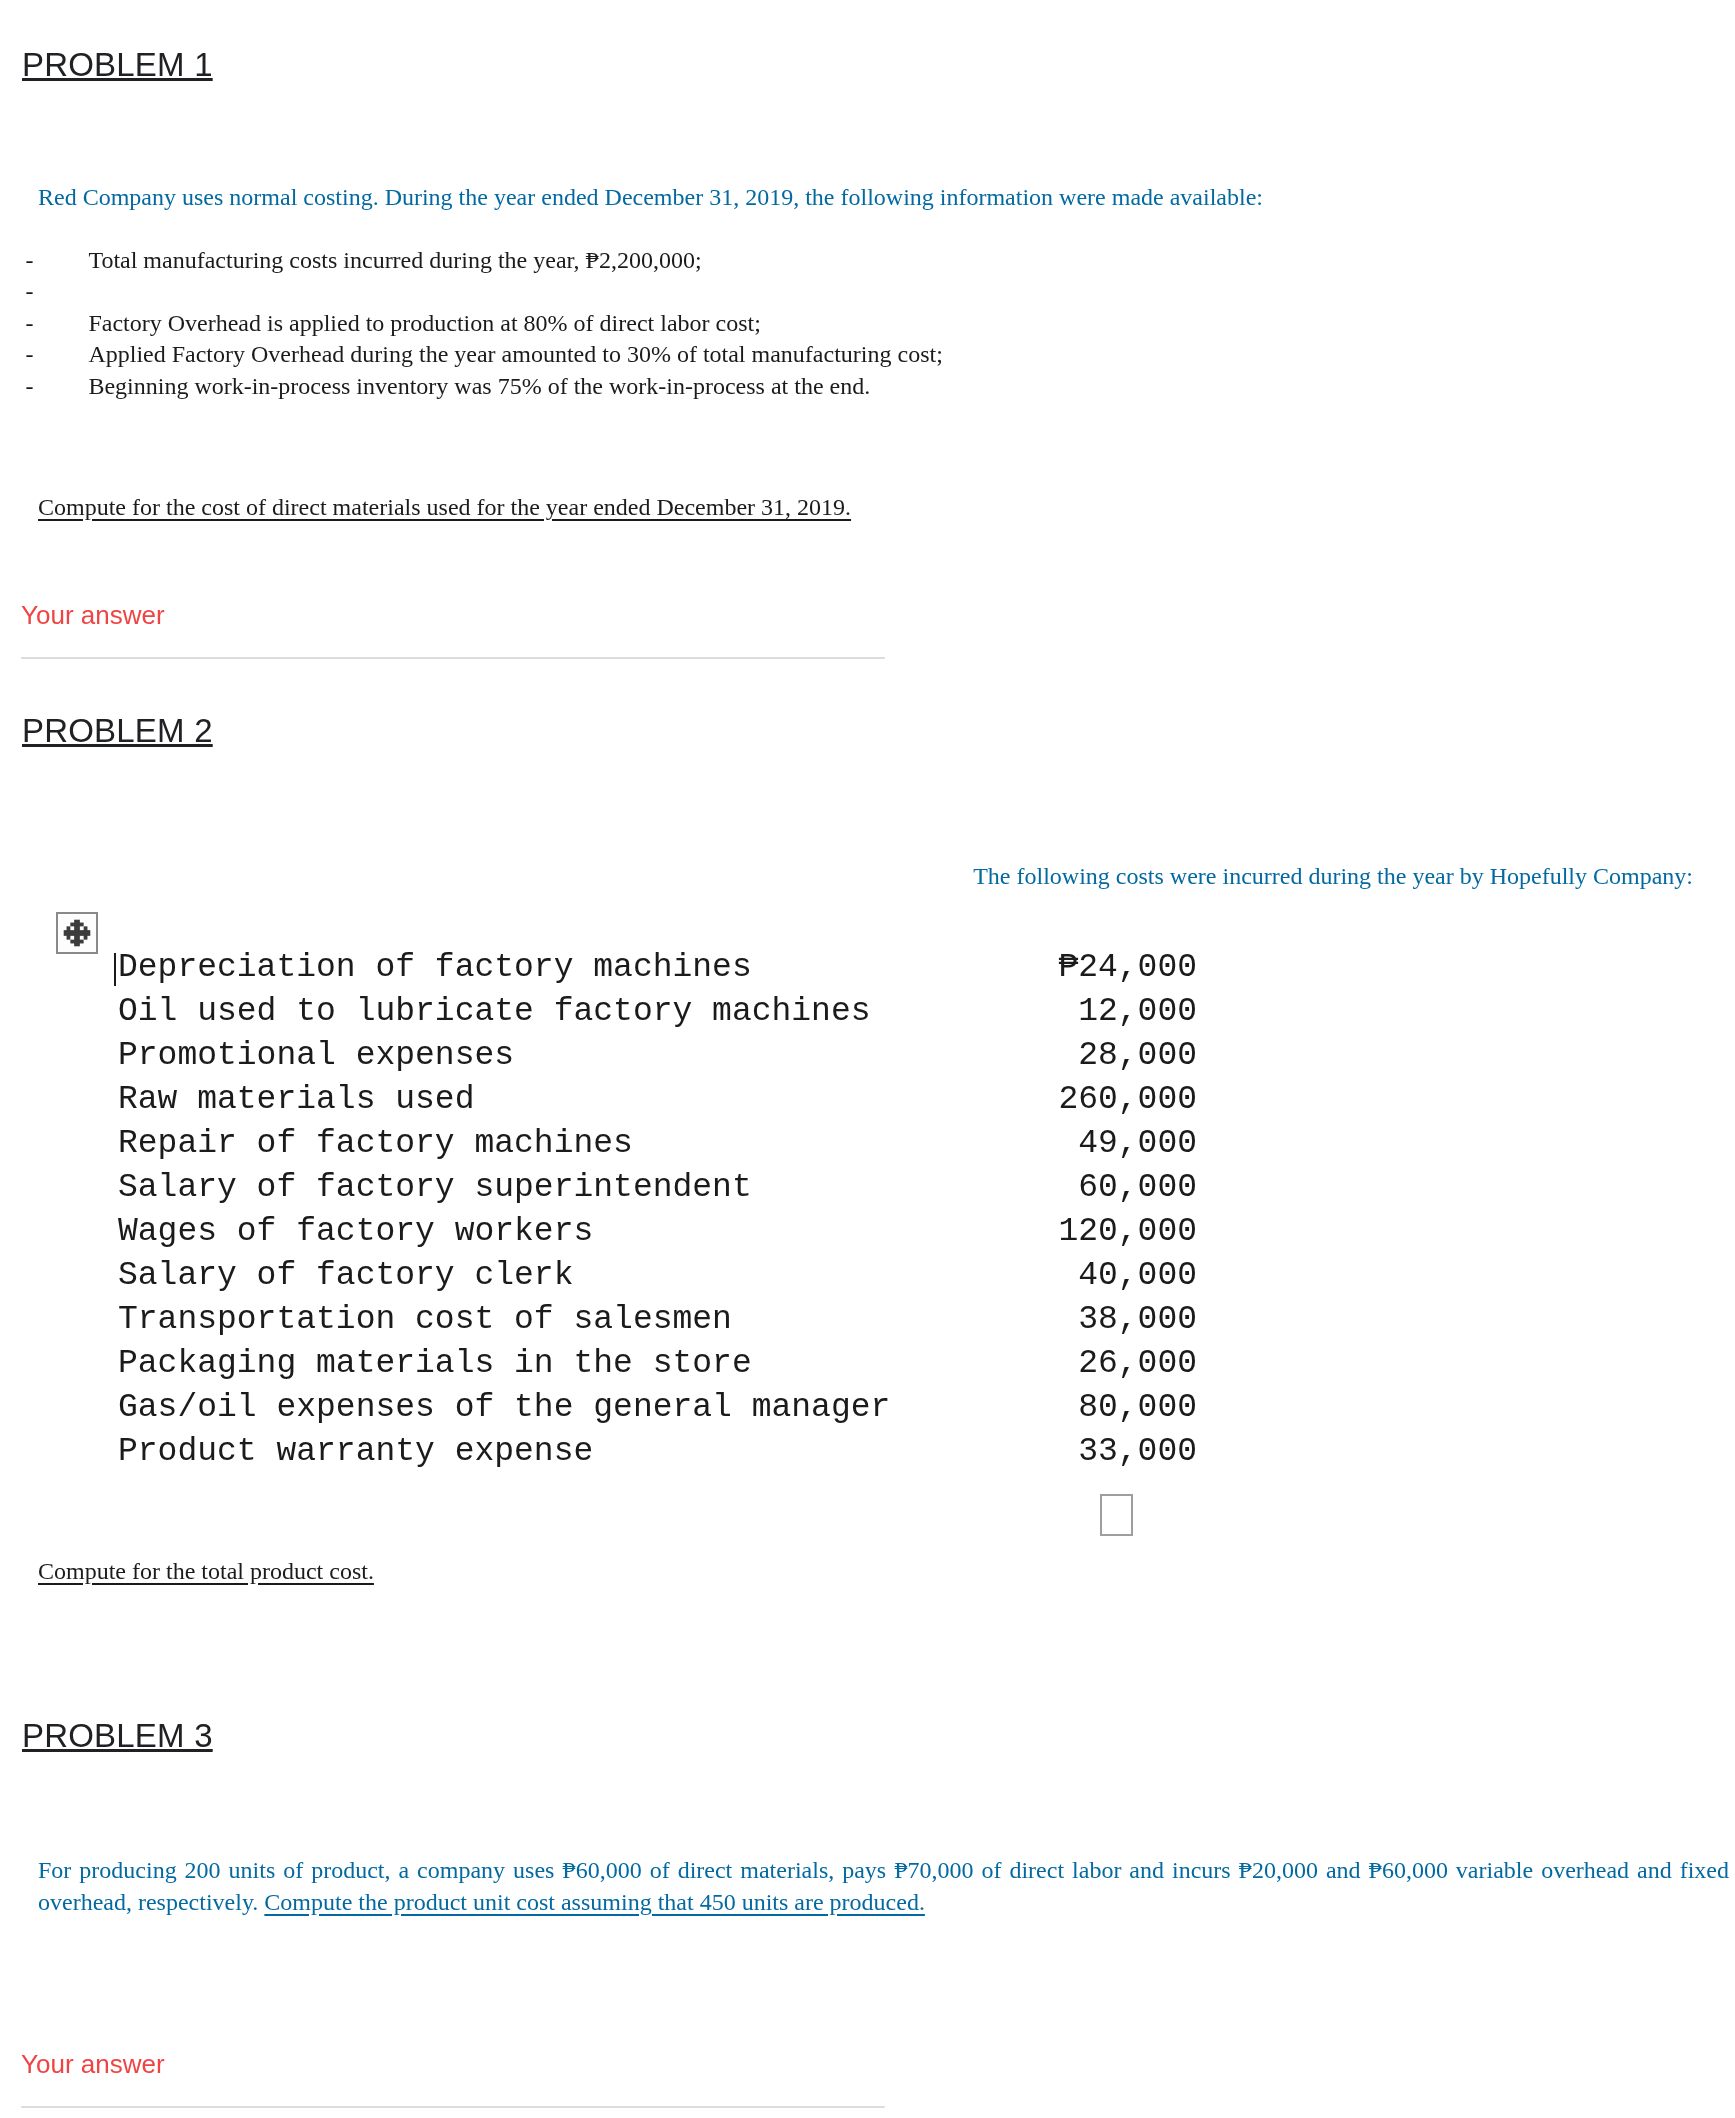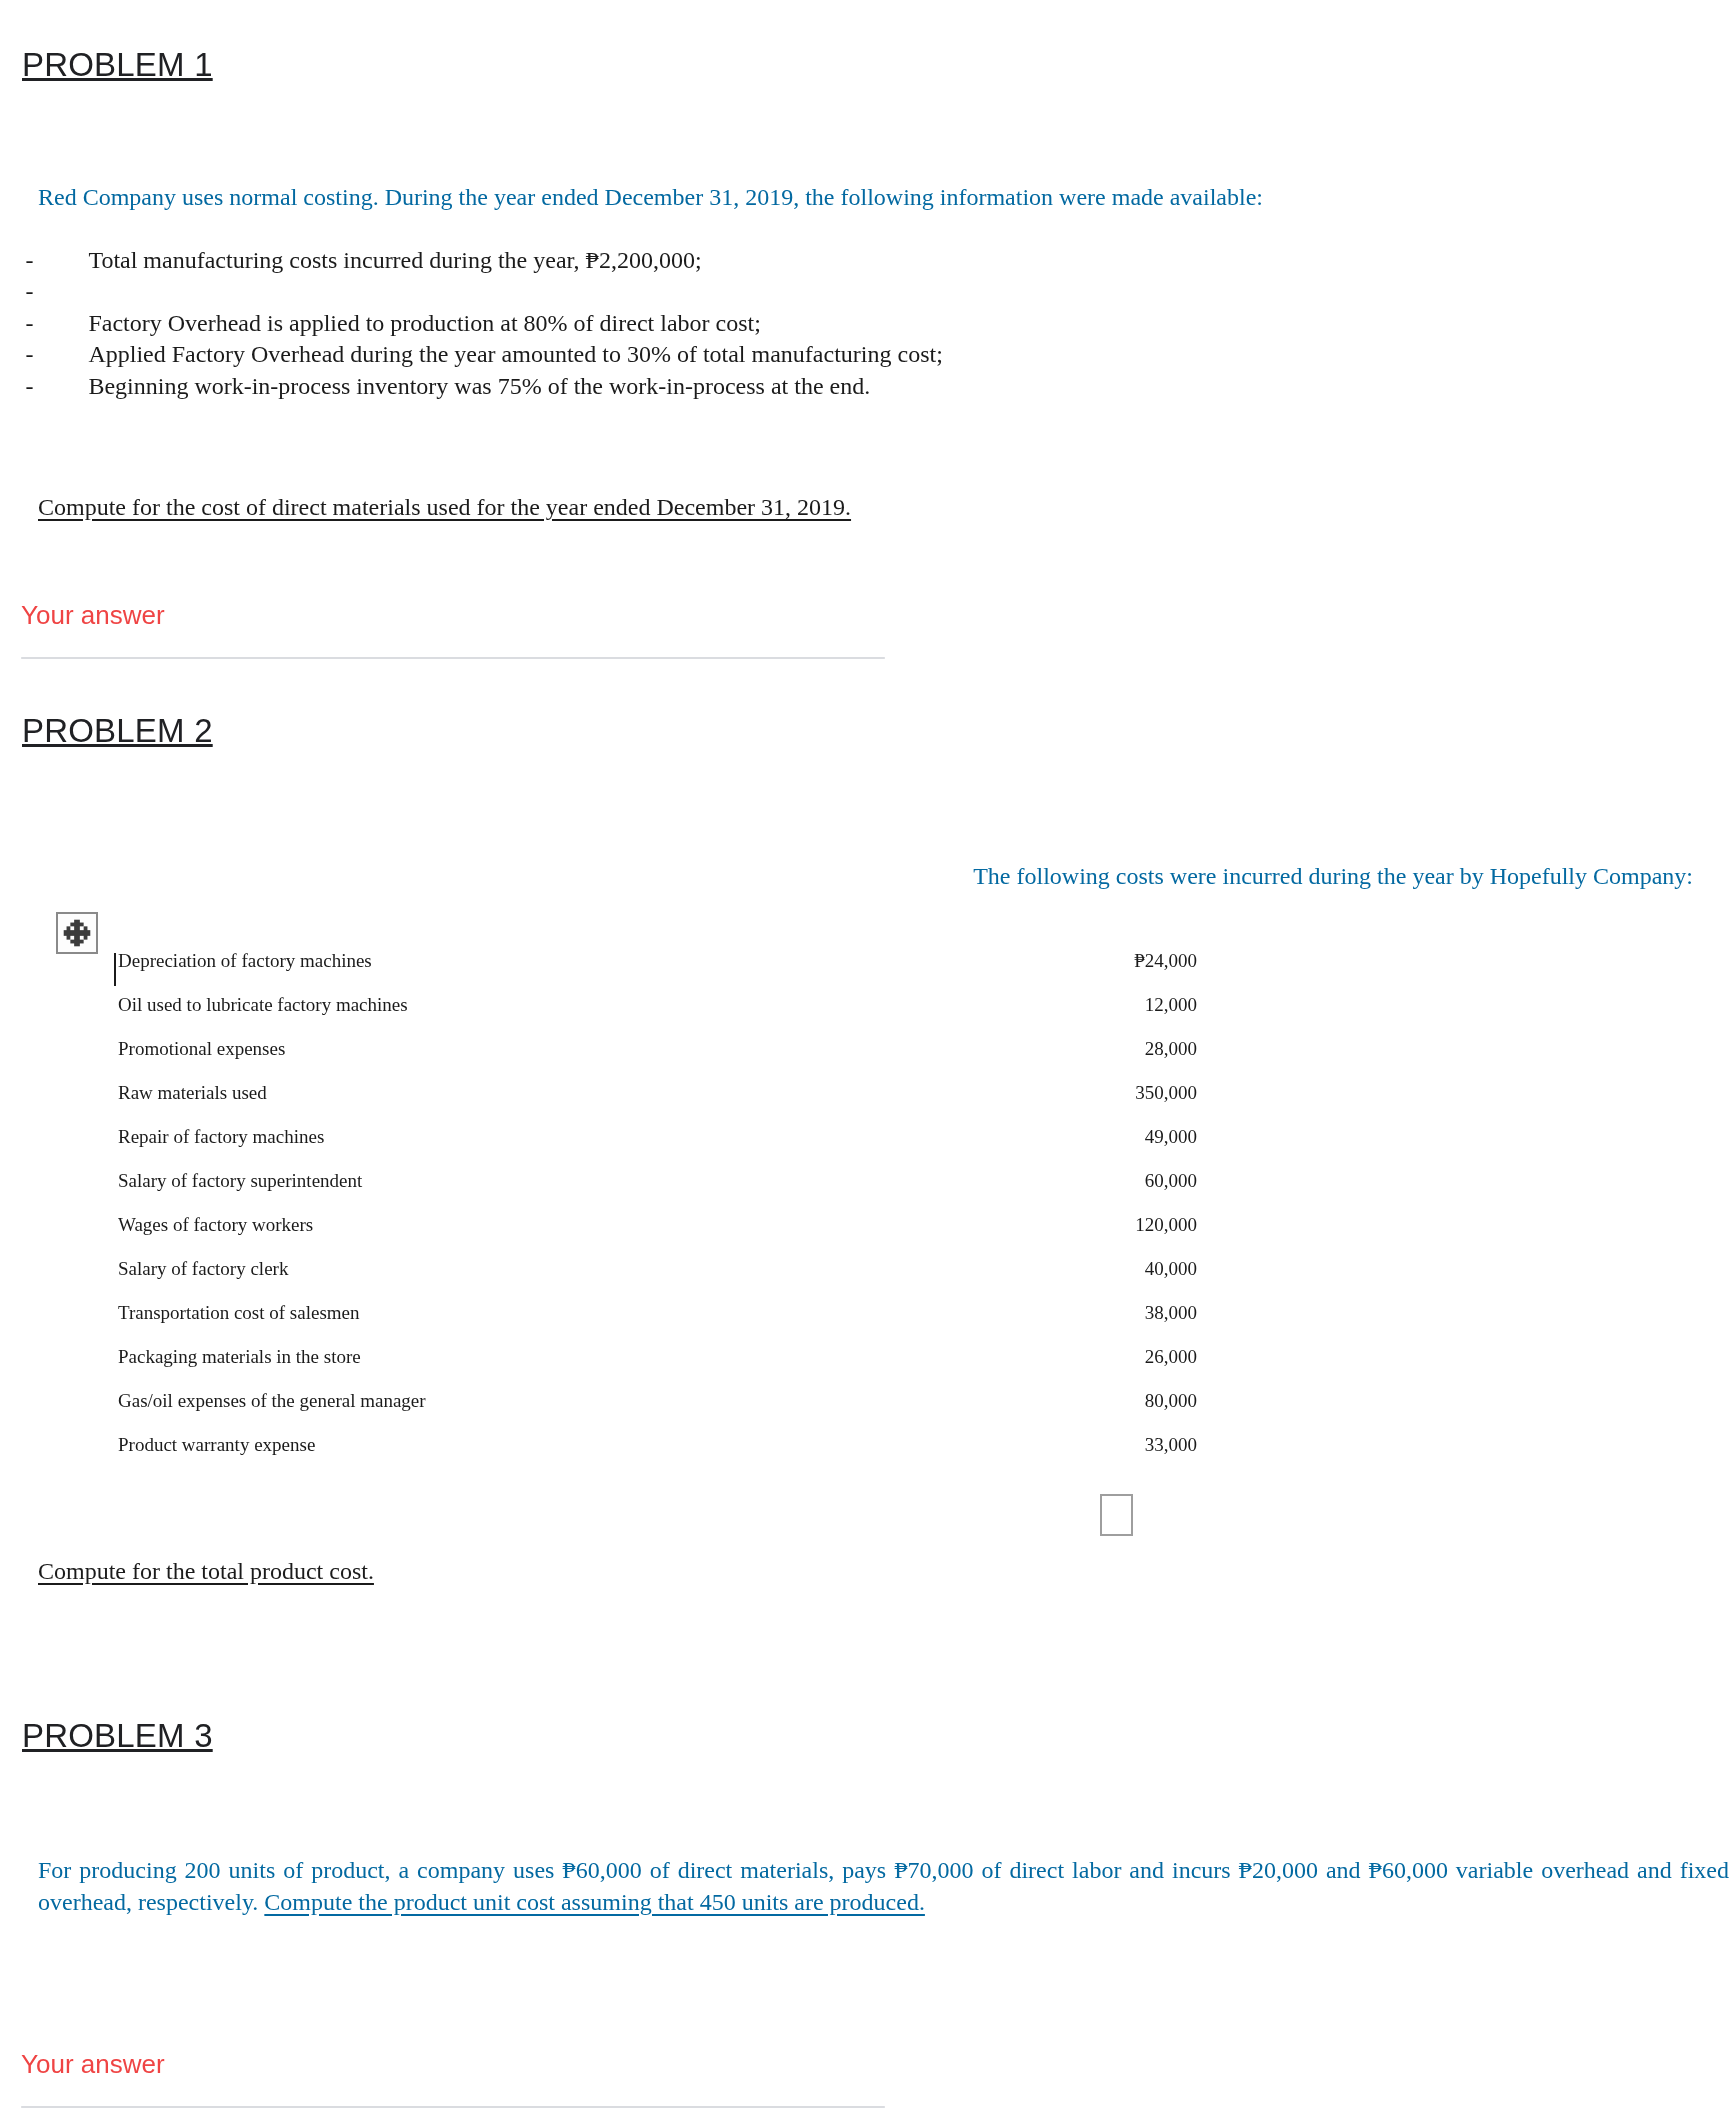--- a/index.html
+++ b/index.html
@@ -84,22 +84,22 @@
     margin-top: 26px;
     width: 864px;
     height: 2.1px;
     background: #dadce0;
     border-radius: 0.8px;
   }
 
   
   .cost-table {
     position: absolute;
-    font-family: Liberation Serif, serif;
-    font-size: 19px;
+    font-family: Liberation Mono, monospace;
+    font-size: 33px;
     line-height: 1.0;
     color: #1b1b1b;
   }
   .cost-row {
     display: flex;
     align-items: baseline;
     height: 44px;
   }
   .cost-label {
     width: 782px;
@@ -211,21 +211,21 @@
   <div class="cost-row">
     <span class="cost-label">Oil used to lubricate factory machines</span>
     <span class="cost-amount">12,000</span>
   </div>
   <div class="cost-row">
     <span class="cost-label">Promotional expenses</span>
     <span class="cost-amount">28,000</span>
   </div>
   <div class="cost-row">
     <span class="cost-label">Raw materials used</span>
-    <span class="cost-amount">350,000</span>
+    <span class="cost-amount">260,000</span>
   </div>
   <div class="cost-row">
     <span class="cost-label">Repair of factory machines</span>
     <span class="cost-amount">49,000</span>
   </div>
   <div class="cost-row">
     <span class="cost-label">Salary of factory superintendent</span>
     <span class="cost-amount">60,000</span>
   </div>
   <div class="cost-row">

